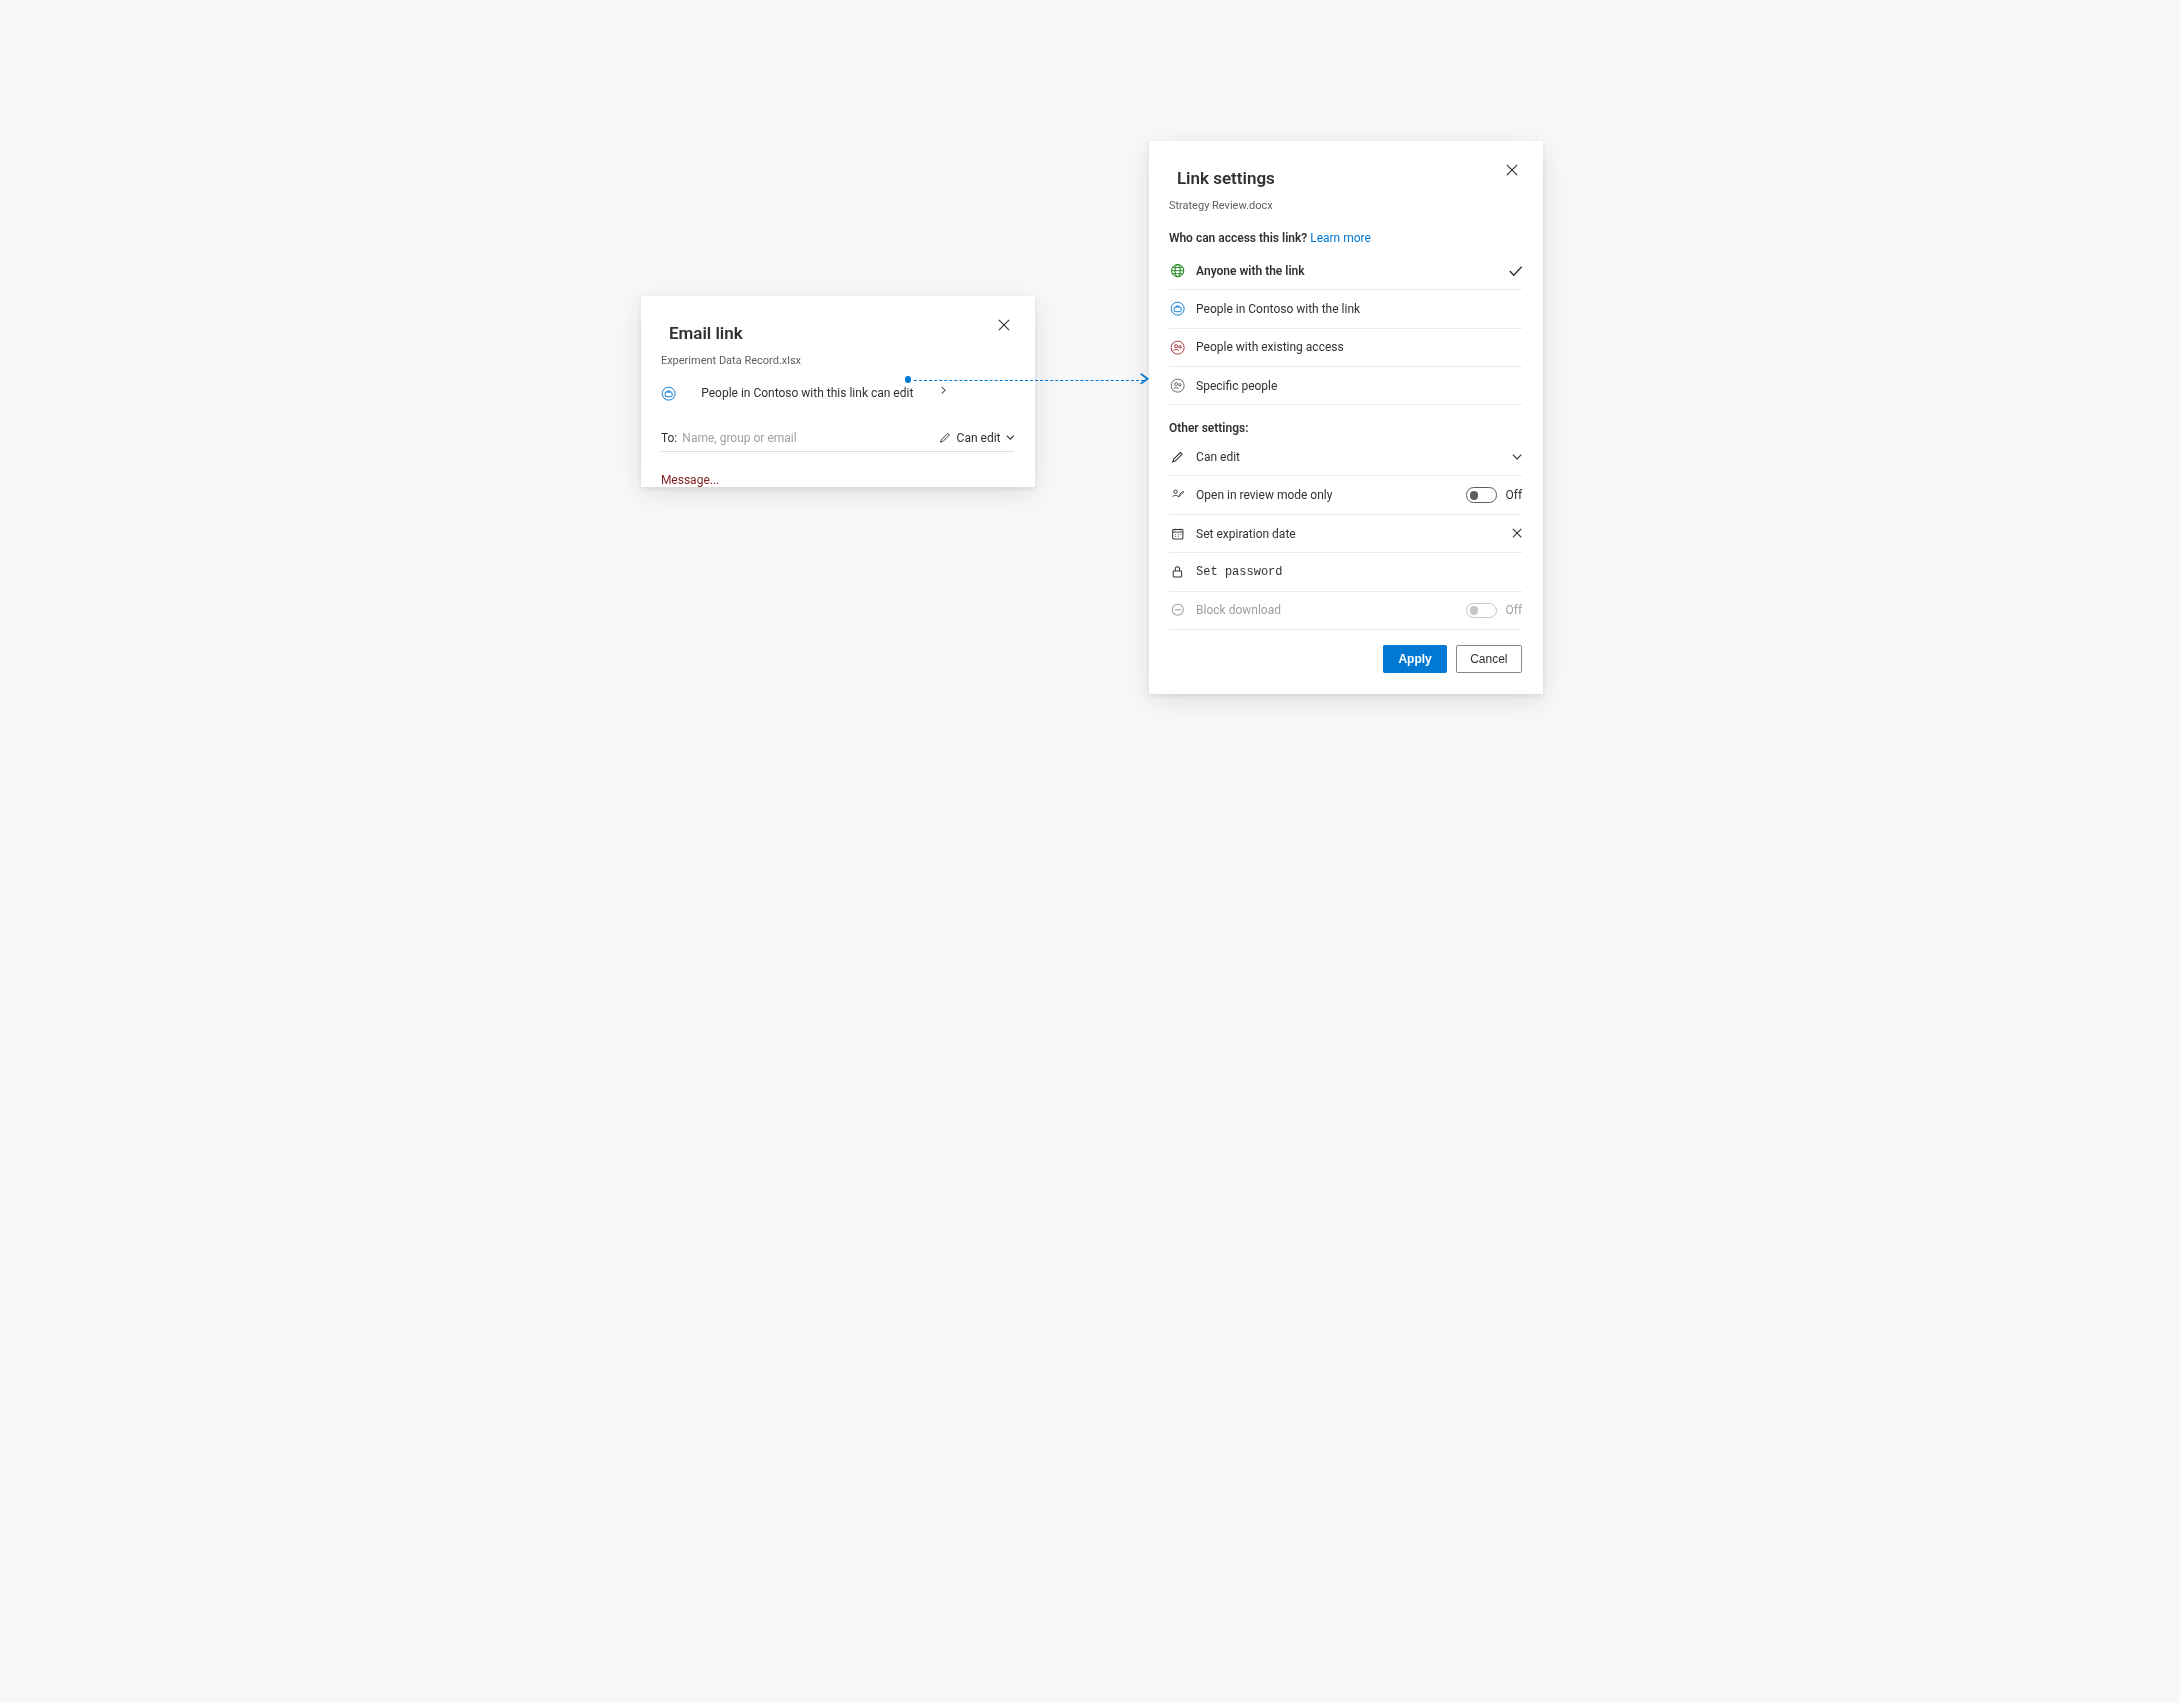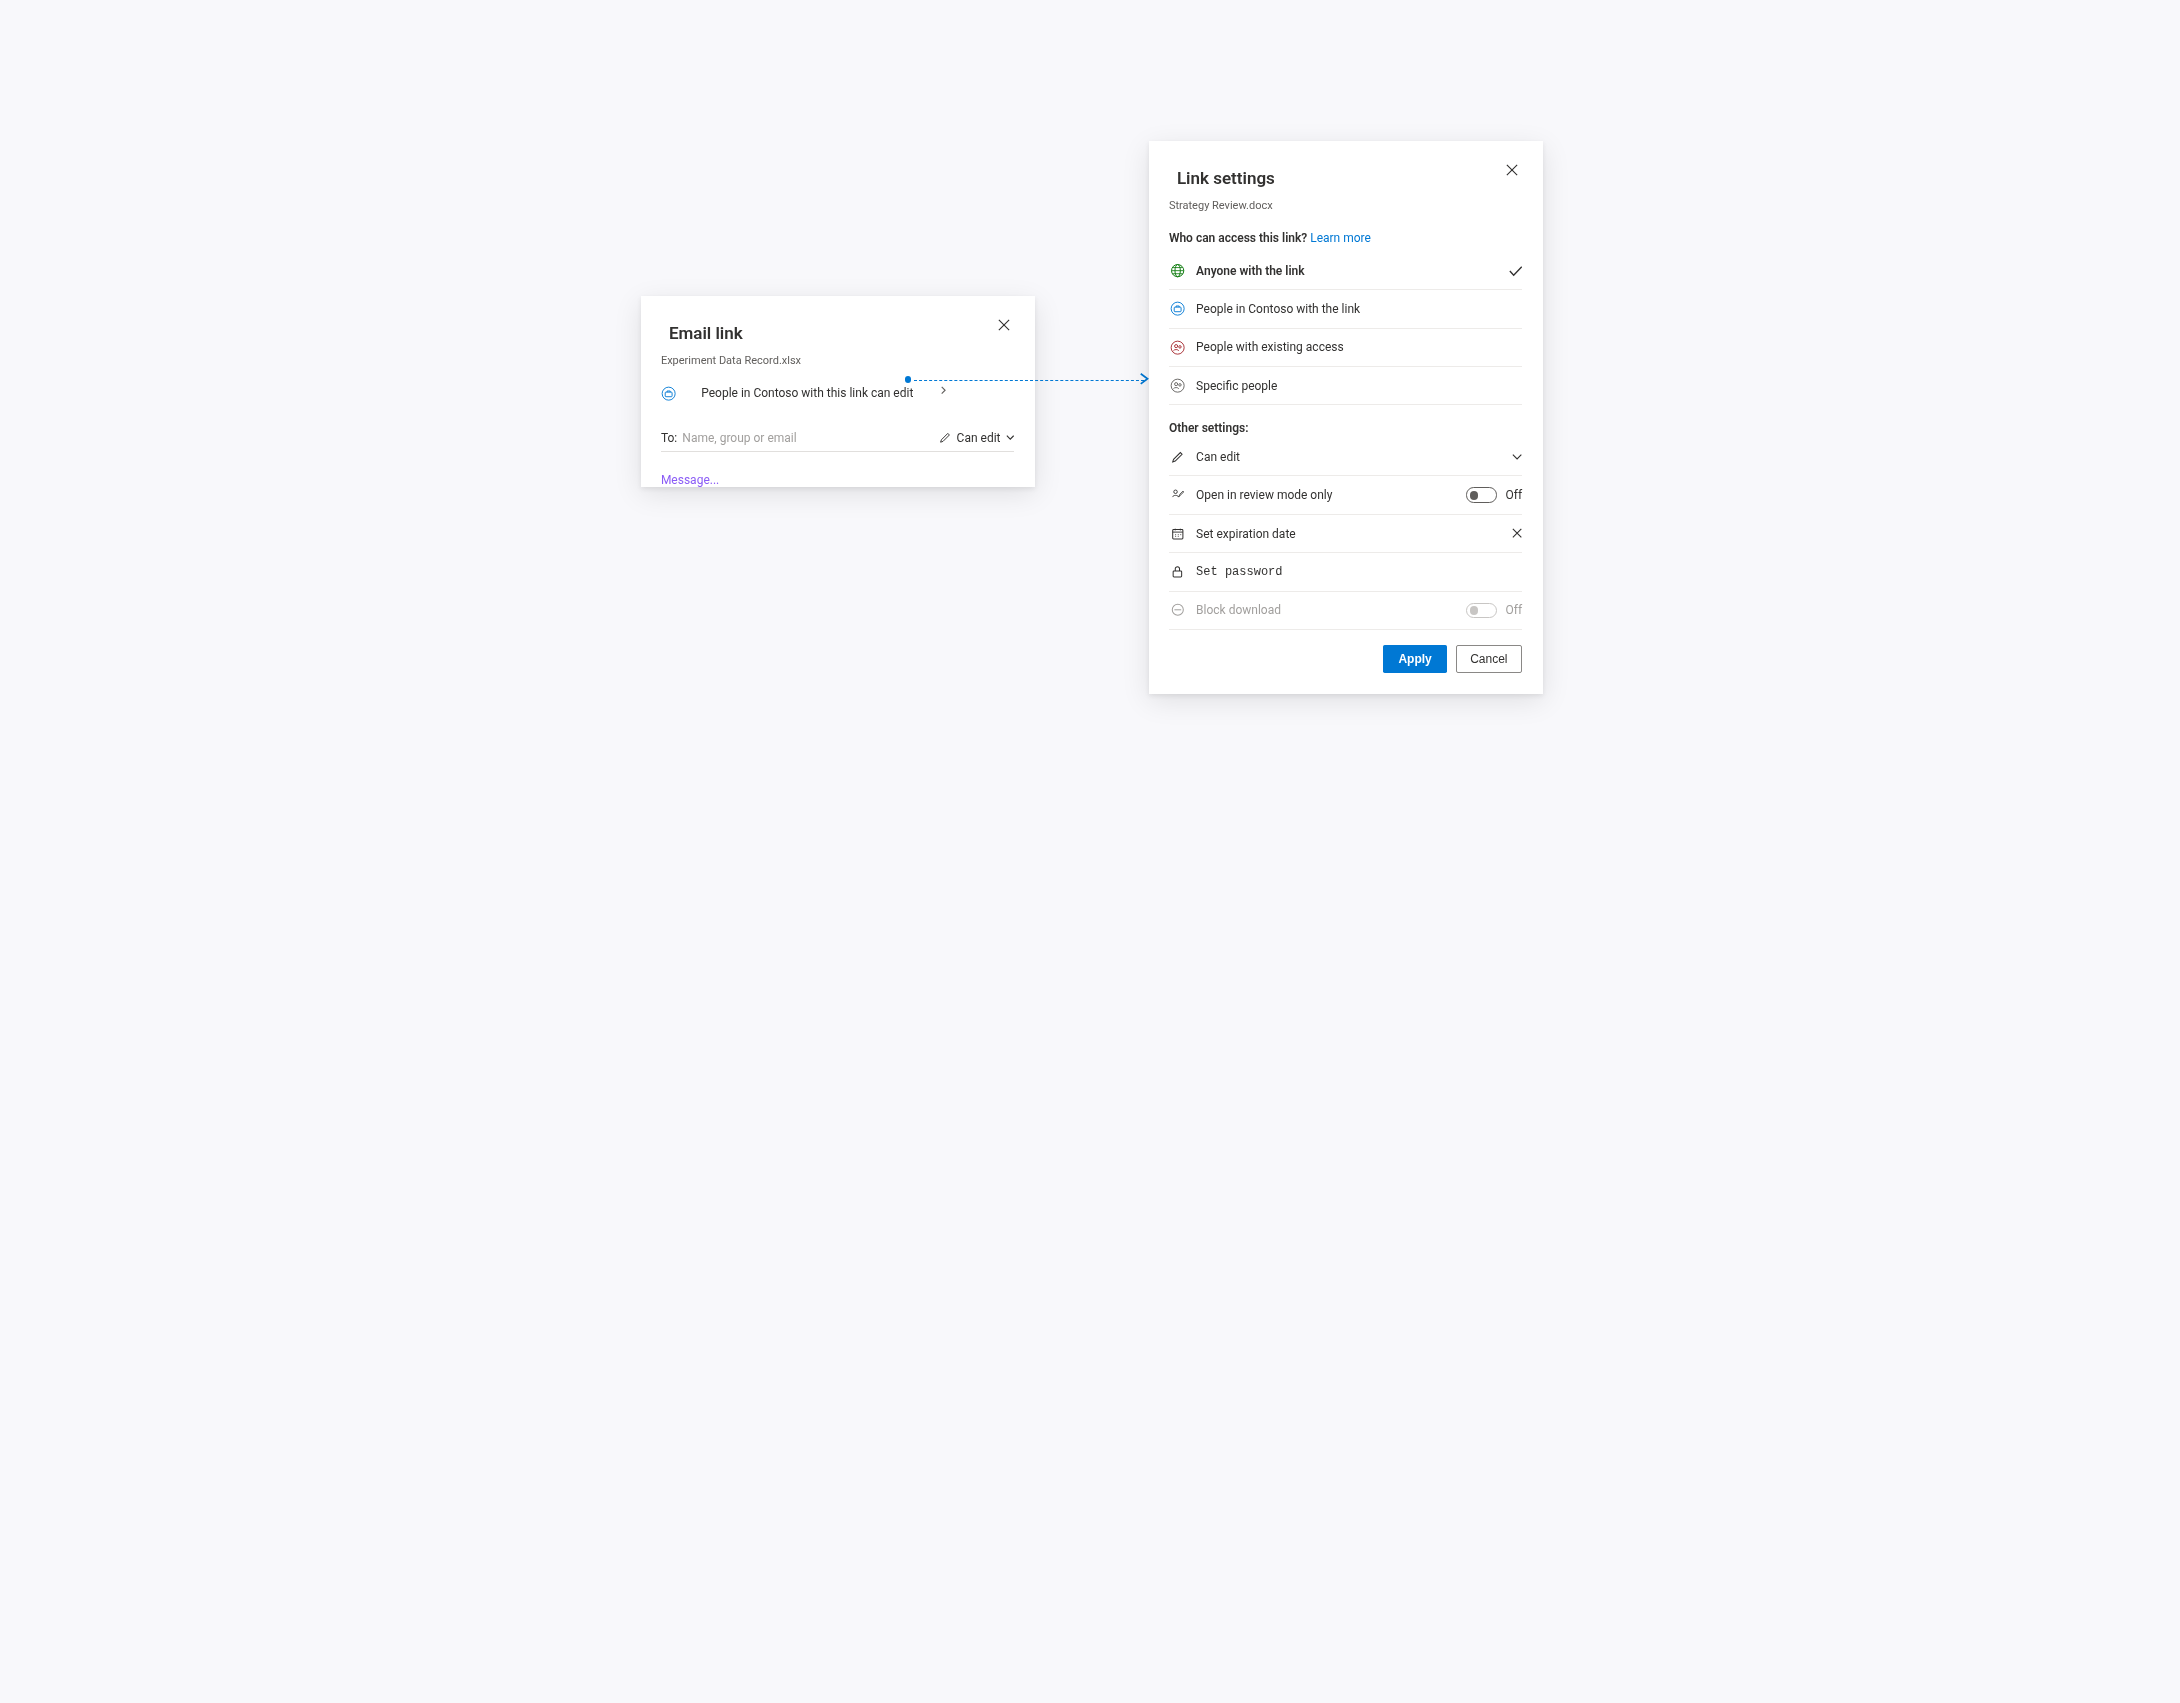--- a/index.html
+++ b/index.html
@@ -75,21 +75,21 @@
   .to-row .to-placeholder { color: #a19f9d; flex: 1; }
   .perm-pill {
     margin-left: auto;
     display: flex; align-items: center; gap: 5.1px;
     color: #323130; cursor: pointer;
   }
 
   .msg-row {
     padding: 20.4px 20.4px 0 20.4px;
     font-size: 12px;
-    color: #8b5cf6;
+    color: #7f1d1d;
   }
 
   .email-footer {
     display: flex; justify-content: flex-end;
     padding: 20.4px 20.4px 20.4px 20.4px;
   }
   .btn-primary {
     background: #0078d4;
     color: #fff;
     border: none;

